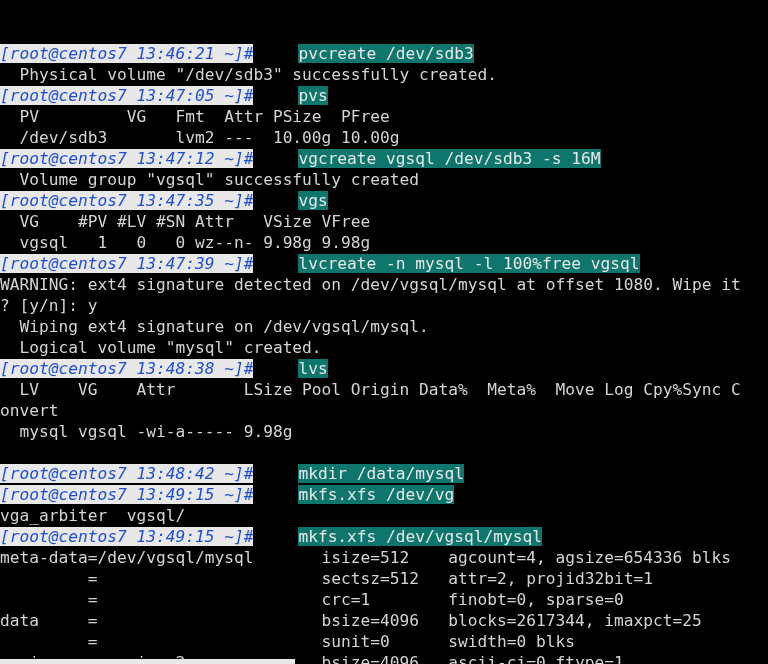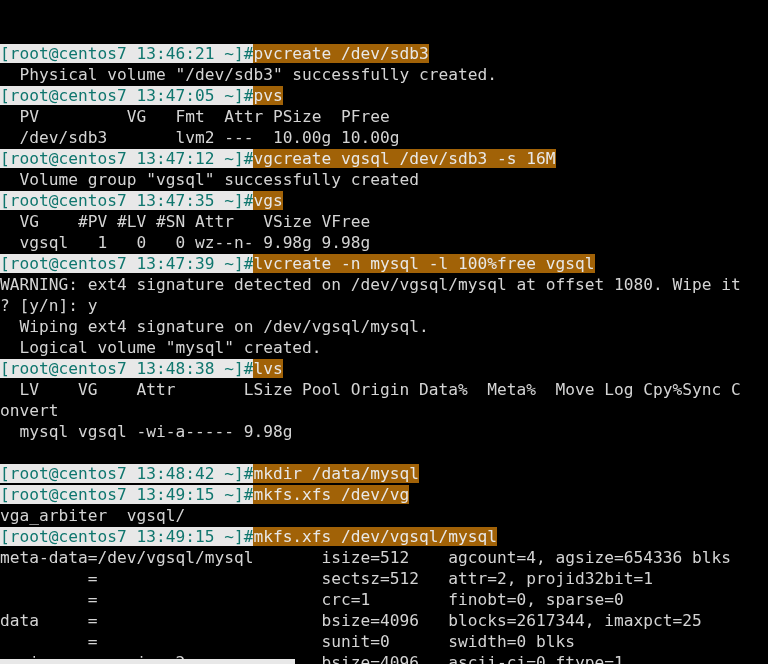--- a/index.html
+++ b/index.html
@@ -33,25 +33,27 @@
     height: 21px;
     line-height: 21px;
     white-space: pre;
     display: block;
     font-family: "DejaVu Sans Mono", "Liberation Mono", monospace;
   }
   .seg { white-space: pre; font-family: "DejaVu Sans Mono", "Liberation Mono", monospace; }
   
   .prompt {
     background: #e8e8e8;
-    color: #0f766e;
+    color: #1d4ed8;
+    font-style: italic;
   }
   .cmd {
-    background: #a16207;
+    background: #0f766e;
     color: #e8e8e8;
+    margin-left: 45px;
   }
   .out {
     color: #d4d4d4;
   }
   .blank { height: 21px; display: block; }
   
   #bottom-bar {
     position: absolute;
     left: 0;
     bottom: 0;

